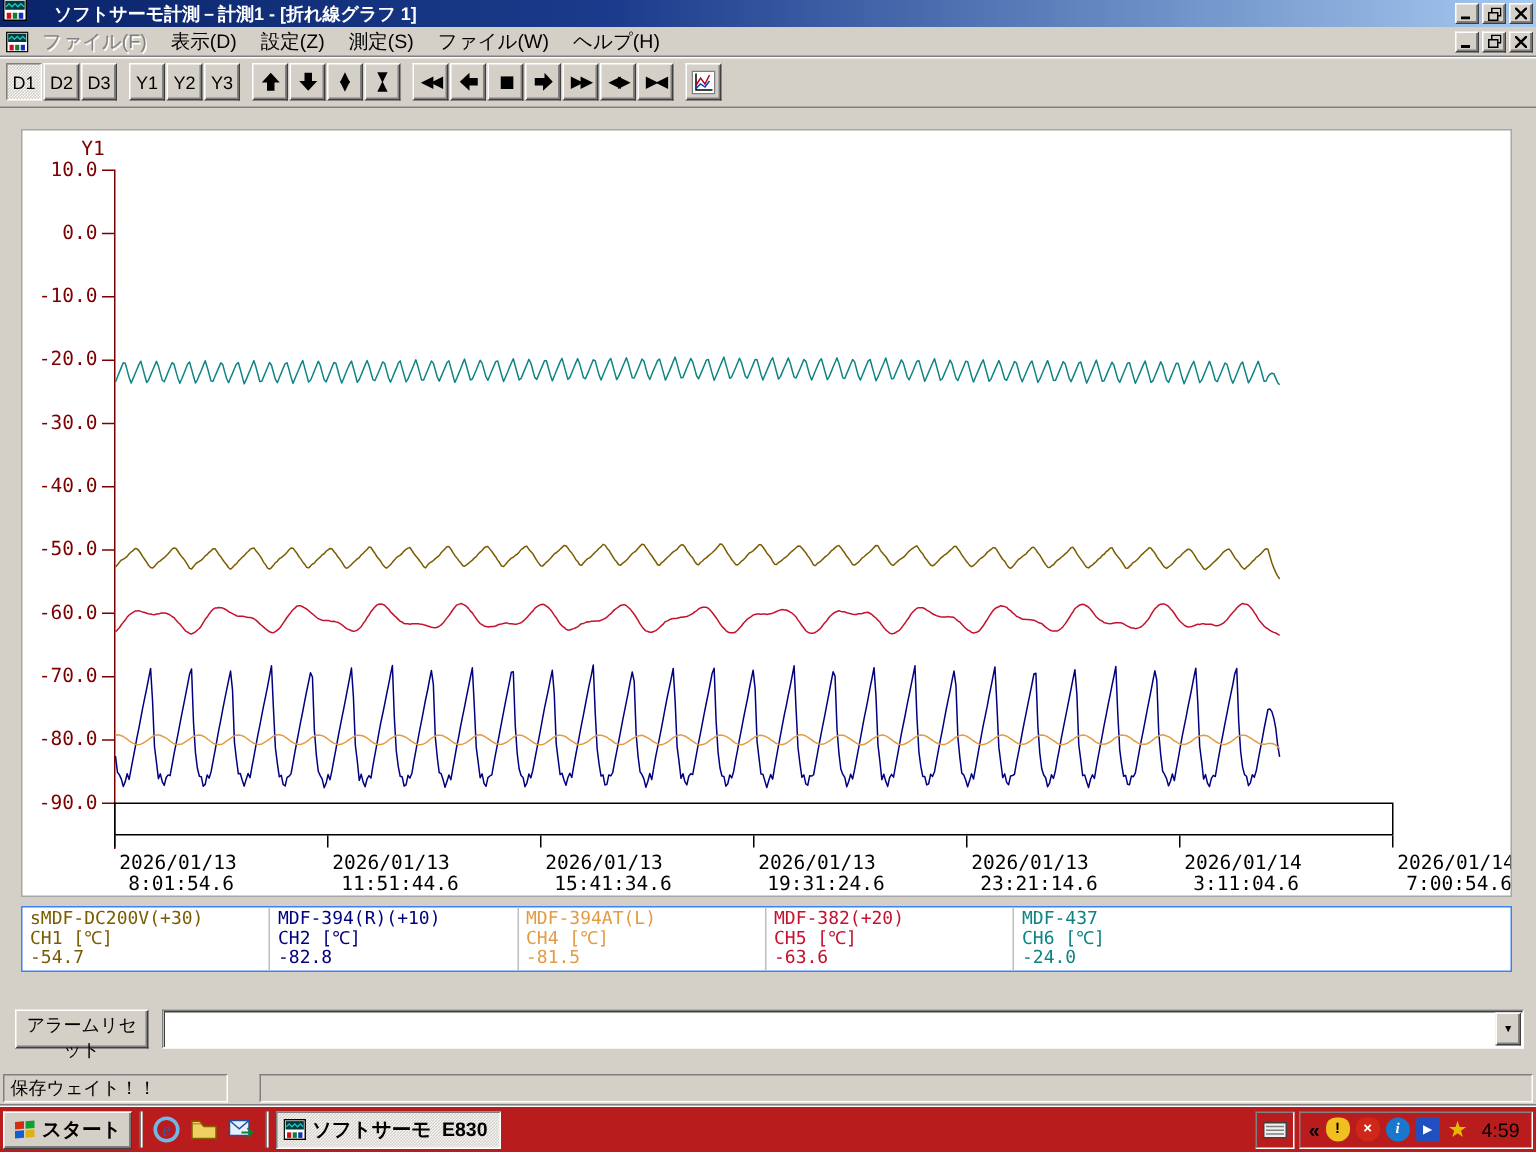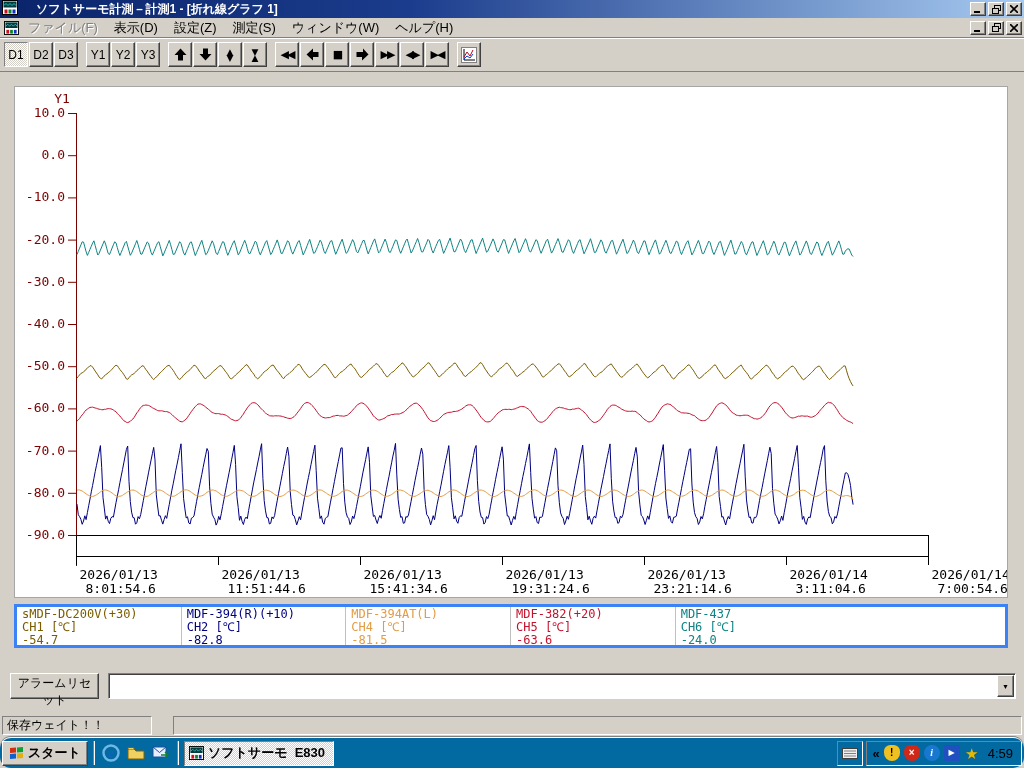--- a/index.html
+++ b/index.html
@@ -40,21 +40,21 @@
   .tbtn .tri{font-size:11px;letter-spacing:-2px;font-family:"DejaVu Sans",sans-serif;}
   .tbtn .vstack{display:flex;flex-direction:column;line-height:6px;font-size:9px;
     font-family:"DejaVu Sans",sans-serif;}
 
   
   .client{position:relative;height:642px;background:#d4d0c8;}
   .chart-panel{position:absolute;left:14px;top:14px;width:994px;height:512px;
     box-sizing:border-box;border:1px solid #a6a6a6;background:#fff;}
   .chart-panel svg{display:block;}
   .legend{position:absolute;left:14px;top:532px;width:994px;height:44px;box-sizing:border-box;
-    background:#fff;border:3px solid #3b82f6;display:grid;grid-template-columns:repeat(6,1fr);}
+    background:#fff;border:1px solid #3b82f6;display:grid;grid-template-columns:repeat(6,1fr);}
   .lcell{border-right:1px solid #c0c0c0;padding:1px 5px;overflow:hidden;
     font-family:"DejaVu Sans Mono",monospace;font-size:12px;line-height:13px;white-space:pre;}
   .lcell:last-child{border-right:none;}
   .alarm-btn{position:absolute;left:10px;top:601px;width:89px;height:26px;background:#d4d0c8;
     border:1px solid;border-color:#ffffff #404040 #404040 #ffffff;box-shadow:inset -1px -1px 0 #808080;
     font-size:12px;font-family:"Liberation Sans","DejaVu Sans",sans-serif;}
   .combo{position:absolute;left:108px;top:601px;width:908px;height:26px;box-sizing:border-box;
     background:#fff;border:1px solid;border-color:#808080 #ffffff #ffffff #808080;
     box-shadow:inset 1px 1px 0 #404040;display:flex;align-items:center;}
   .combo-text{flex:1;font-size:13px;padding:0 4px;}
@@ -65,23 +65,23 @@
 
   
   .statusbar{position:absolute;left:0;bottom:0;width:1024px;height:24px;background:#d4d0c8;
     display:flex;align-items:center;gap:21px;padding:0 2px;box-sizing:border-box;}
   .sb{height:19px;box-sizing:border-box;border:1px solid;border-color:#808080 #ffffff #ffffff #808080;
     font-size:12px;display:flex;align-items:center;padding:0 4px;white-space:pre;}
   .sb.p1{width:150px;}
   .sb.p2{flex:1;}
 
   
-  .taskbar{position:absolute;left:0;top:737px;width:1024px;height:31px;background:#0369a1;
+  .taskbar{position:absolute;left:0;top:737px;width:1024px;height:31px;background:#b91c1c;
     border-top:1px solid #ffffff;box-shadow:0 -1px 0 #808080;display:flex;align-items:center;
-    padding:0 2px;box-sizing:border-box;gap:3px;border-radius:11px;}
+    padding:0 2px;box-sizing:border-box;gap:3px;}
   .start{height:25px;display:flex;align-items:center;gap:3px;background:#d4d0c8;border:1px solid;
     border-color:#ffffff #404040 #404040 #ffffff;box-shadow:inset -1px -1px 0 #808080;
     font-size:13px;font-weight:bold;font-family:"Liberation Sans","DejaVu Sans",sans-serif;padding:0 6px;}
   .tsep{width:1px;height:24px;background:#808080;border-right:1px solid #ffffff;margin:0 2px;}
   .qlbtn{width:22px;height:24px;background:transparent;border:none;display:flex;
     align-items:center;justify-content:center;padding:0;}
   .task{height:25px;width:150px;display:flex;align-items:center;gap:4px;border:1px solid;
     border-color:#808080 #ffffff #ffffff #808080;
     background-image:linear-gradient(45deg,#fff 25%,transparent 25%,transparent 75%,#fff 75%),
       linear-gradient(45deg,#fff 25%,#d4d0c8 25%,#d4d0c8 75%,#fff 75%);
@@ -149,21 +149,21 @@
           <rect x="2.5" y="9.5" width="3" height="4" fill="#cc1020"></rect>
           <rect x="6.5" y="9.5" width="3" height="4" fill="#108030"></rect>
           <rect x="10.5" y="9.5" width="3" height="4" fill="#1030c0"></rect>
         </svg>
       </span>
       <nav id="menu-items">
           <span class="menu-item disabled">ファイル(F)</span>
           <span class="menu-item">表示(D)</span>
           <span class="menu-item">設定(Z)</span>
           <span class="menu-item">測定(S)</span>
-          <span class="menu-item">ウィンドウ(W)</span>
+          <span class="menu-item">ファイル(W)</span>
           <span class="menu-item">ヘルプ(H)</span>
         </nav>
       <span class="tb-btns">
         <button class="wbtn">
           <svg width="8" height="8" viewBox="0 0 8 8">
               <rect x="0" y="6" width="6" height="2" fill="#000"></rect>
             </svg>
         </button>
         <button class="wbtn">
           <svg width="9" height="9" viewBox="0 0 9 9">

